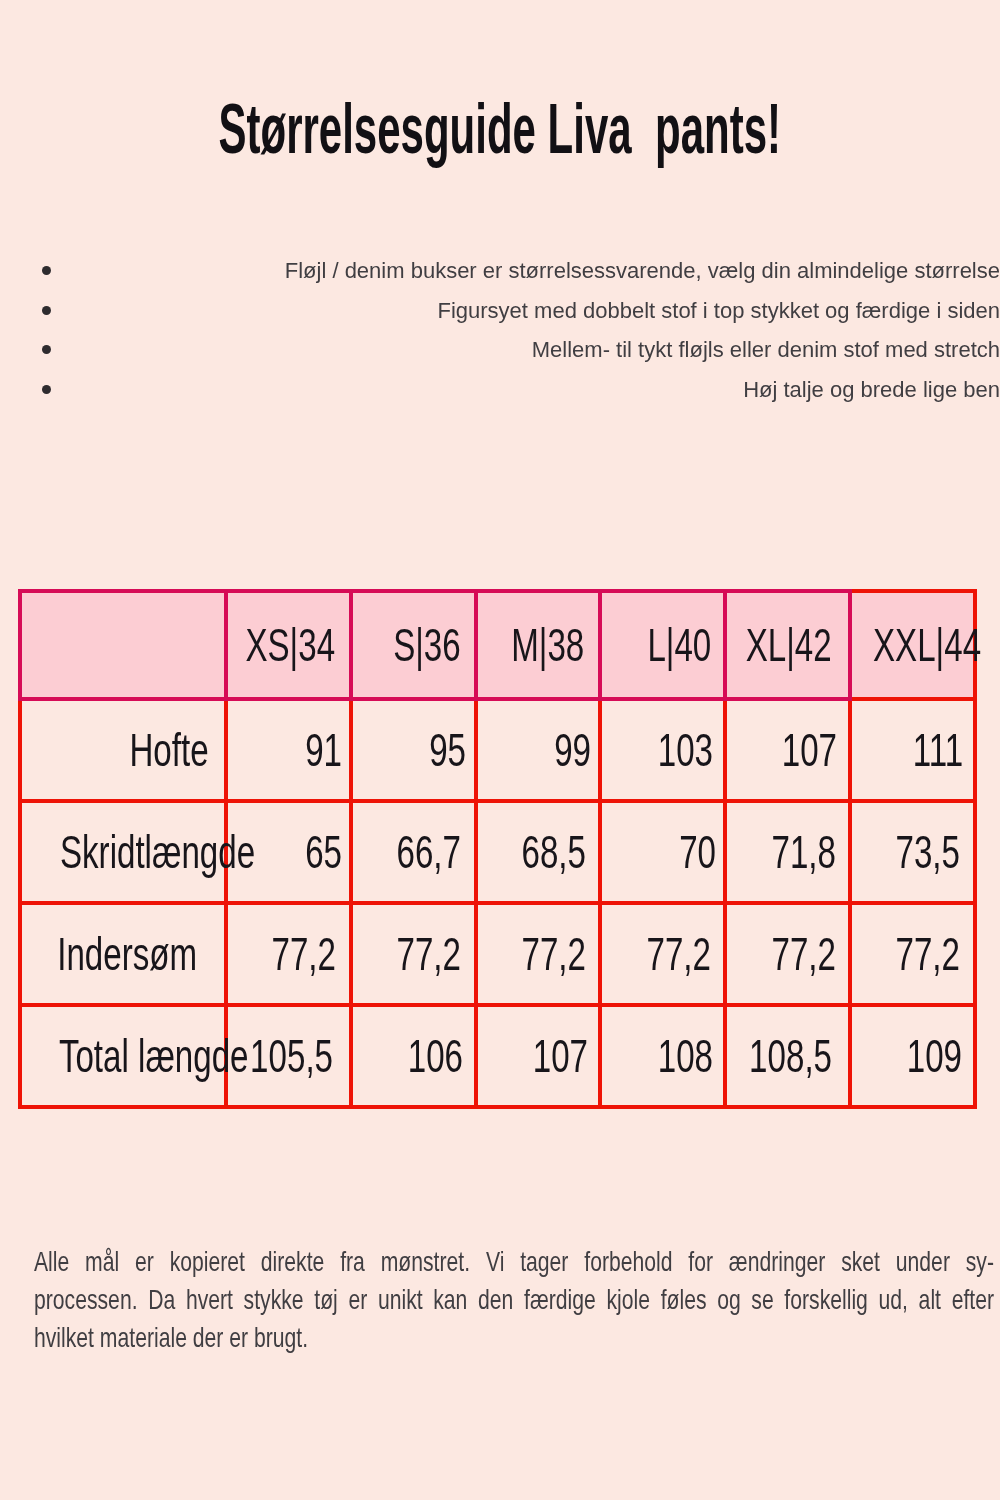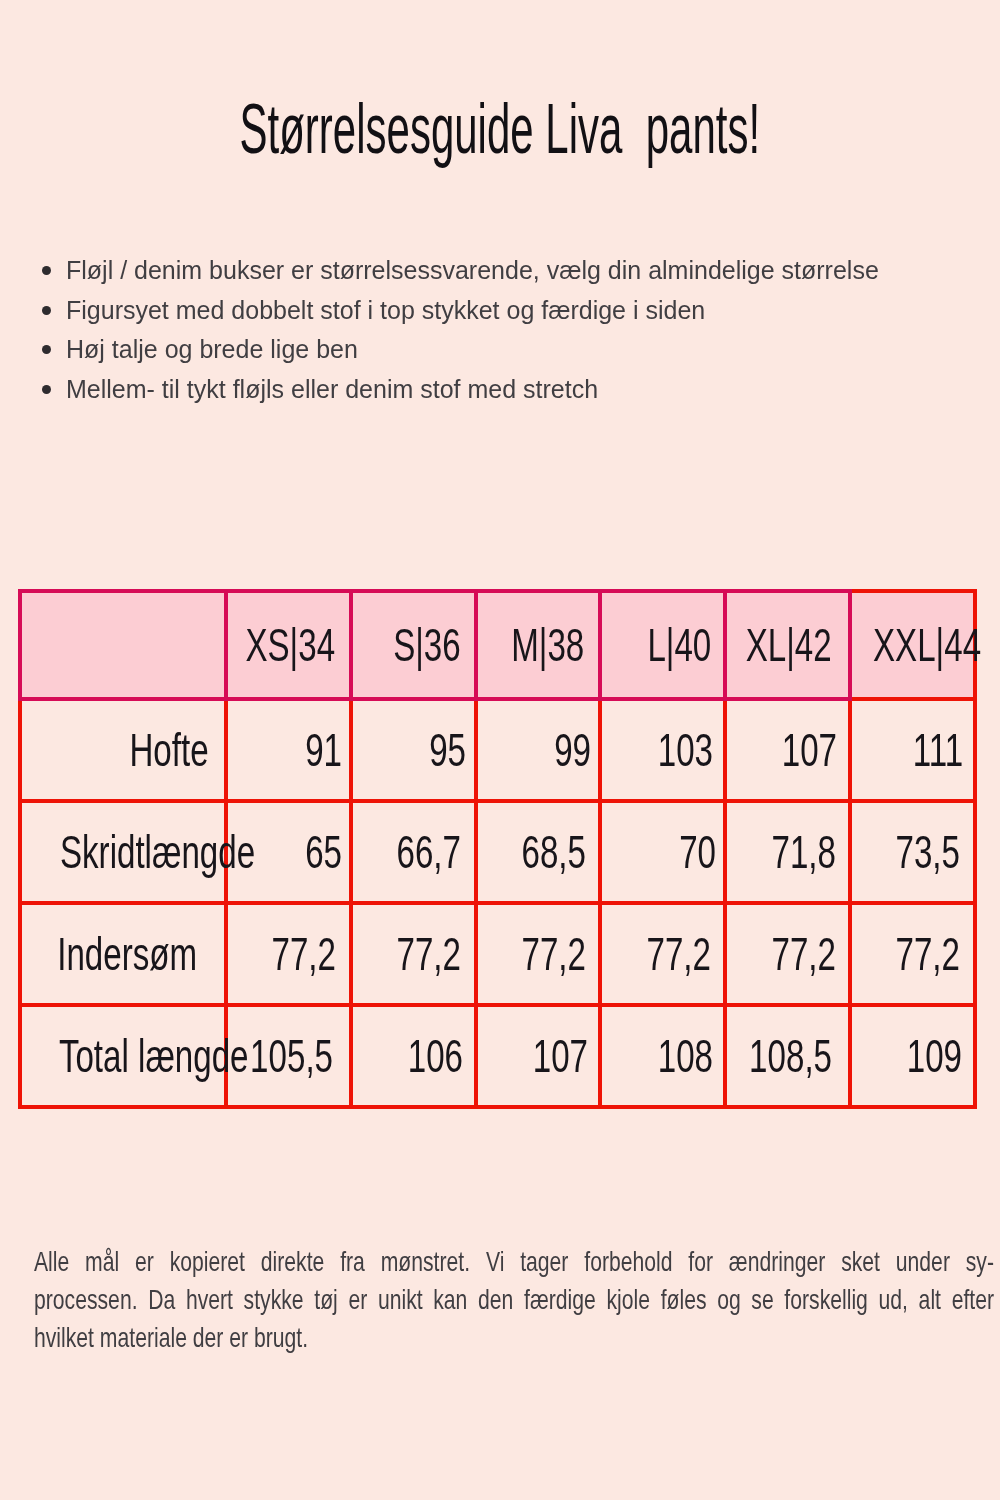--- a/index.html
+++ b/index.html
@@ -17,39 +17,40 @@
     font-family: "Liberation Sans", sans-serif;
     overflow: hidden;
   }
   .page { position: relative; width: 1000px; height: 1500px; }
 
   
   .title {
     margin-top: 93px;
     text-align: center;
     font-size: 70px;
-    font-weight: normal;
+    font-weight: bold;
     line-height: 72px;
     color: #121014;
     letter-spacing: 0;
   }
   .title .cx-title {
     display: inline-block;
     transform: scaleX(0.60);
     transform-origin: 50% 50%;
     white-space: pre;
   }
 
   
   .bullets {
     list-style: none;
     margin: 86px 0 0 42px;
     color: var(--soft-ink);
-    font-size: 25px;
+    font-size: 22px;
     line-height: 39.5px;
+    text-align: right;
   }
   .bullets li { position: relative; padding-left: 24px; }
   .bullets .dot {
     position: absolute; left: 0; top: 15px;
     width: 9px; height: 9px; border-radius: 50%;
     background: #2e2b2e;
   }
 
   
   table.size-table {
@@ -112,25 +113,25 @@
     <li>
       <span class="dot"></span>
       <span>Fløjl / denim bukser er størrelsessvarende, vælg din almindelige størrelse</span>
     </li>
     <li>
       <span class="dot"></span>
       <span>Figursyet med dobbelt stof i top stykket og færdige i siden</span>
     </li>
     <li>
       <span class="dot"></span>
-      <span>Høj talje og brede lige ben</span>
+      <span>Mellem- til tykt fløjls eller denim stof med stretch</span>
     </li>
     <li>
       <span class="dot"></span>
-      <span>Mellem- til tykt fløjls eller denim stof med stretch</span>
+      <span>Høj talje og brede lige ben</span>
     </li>
   </ul>
 
   <table class="size-table">
     <thead>
       <tr id="header-row">
           <th class="col-label"><span class="cx"></span></th>
           <th><span class="cx">XS|34</span></th>
           <th><span class="cx">S|36</span></th>
           <th><span class="cx">M|38</span></th>

